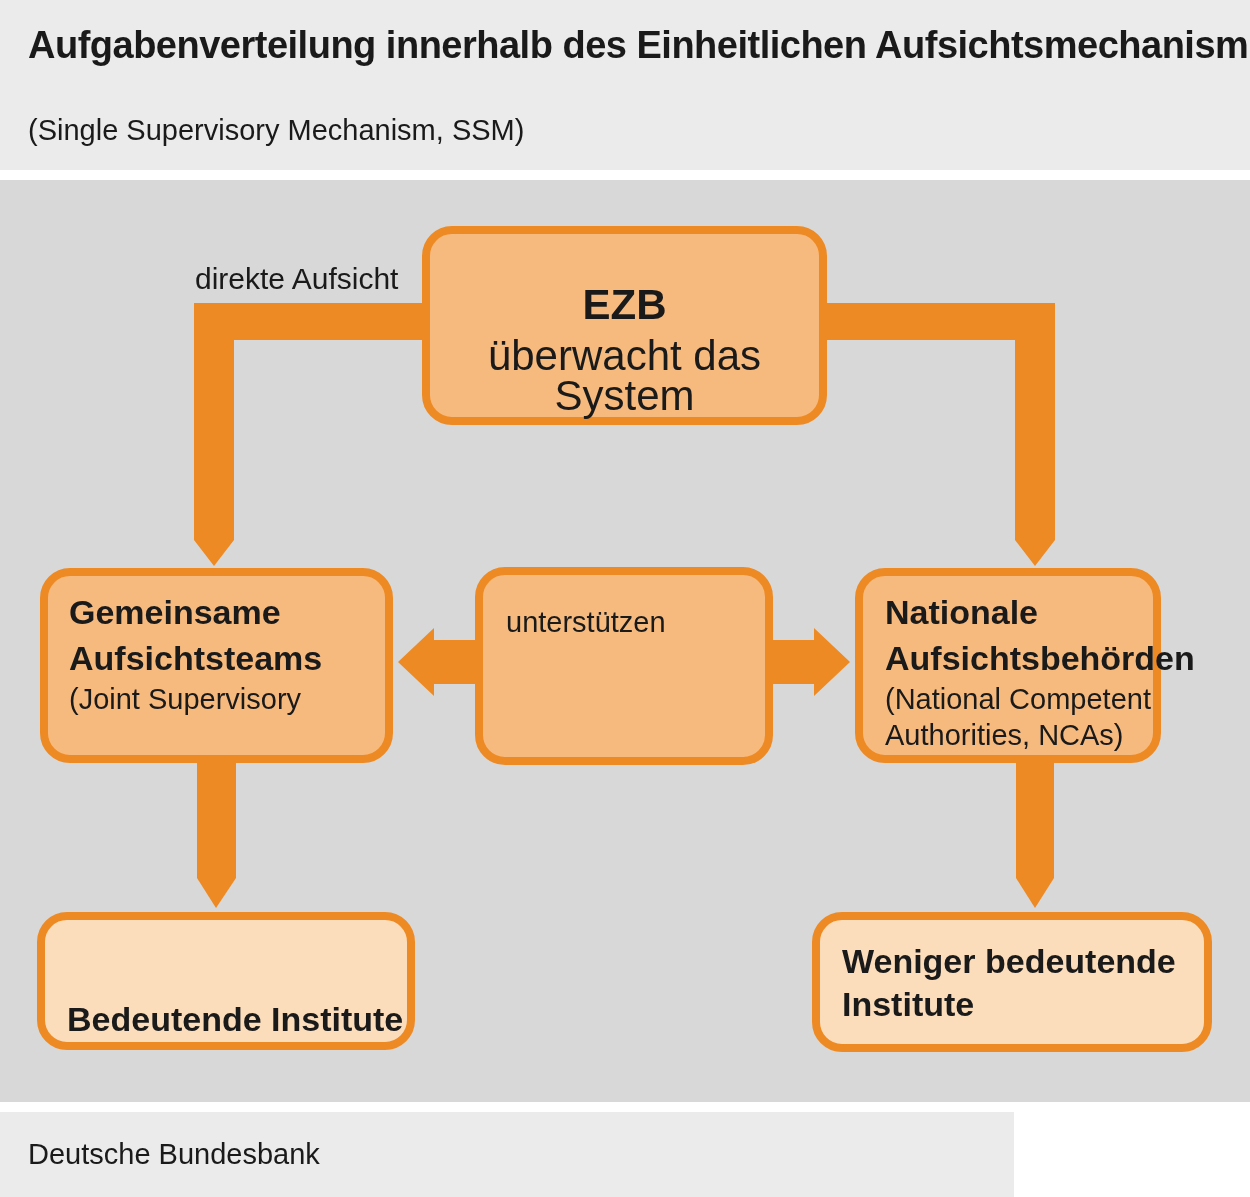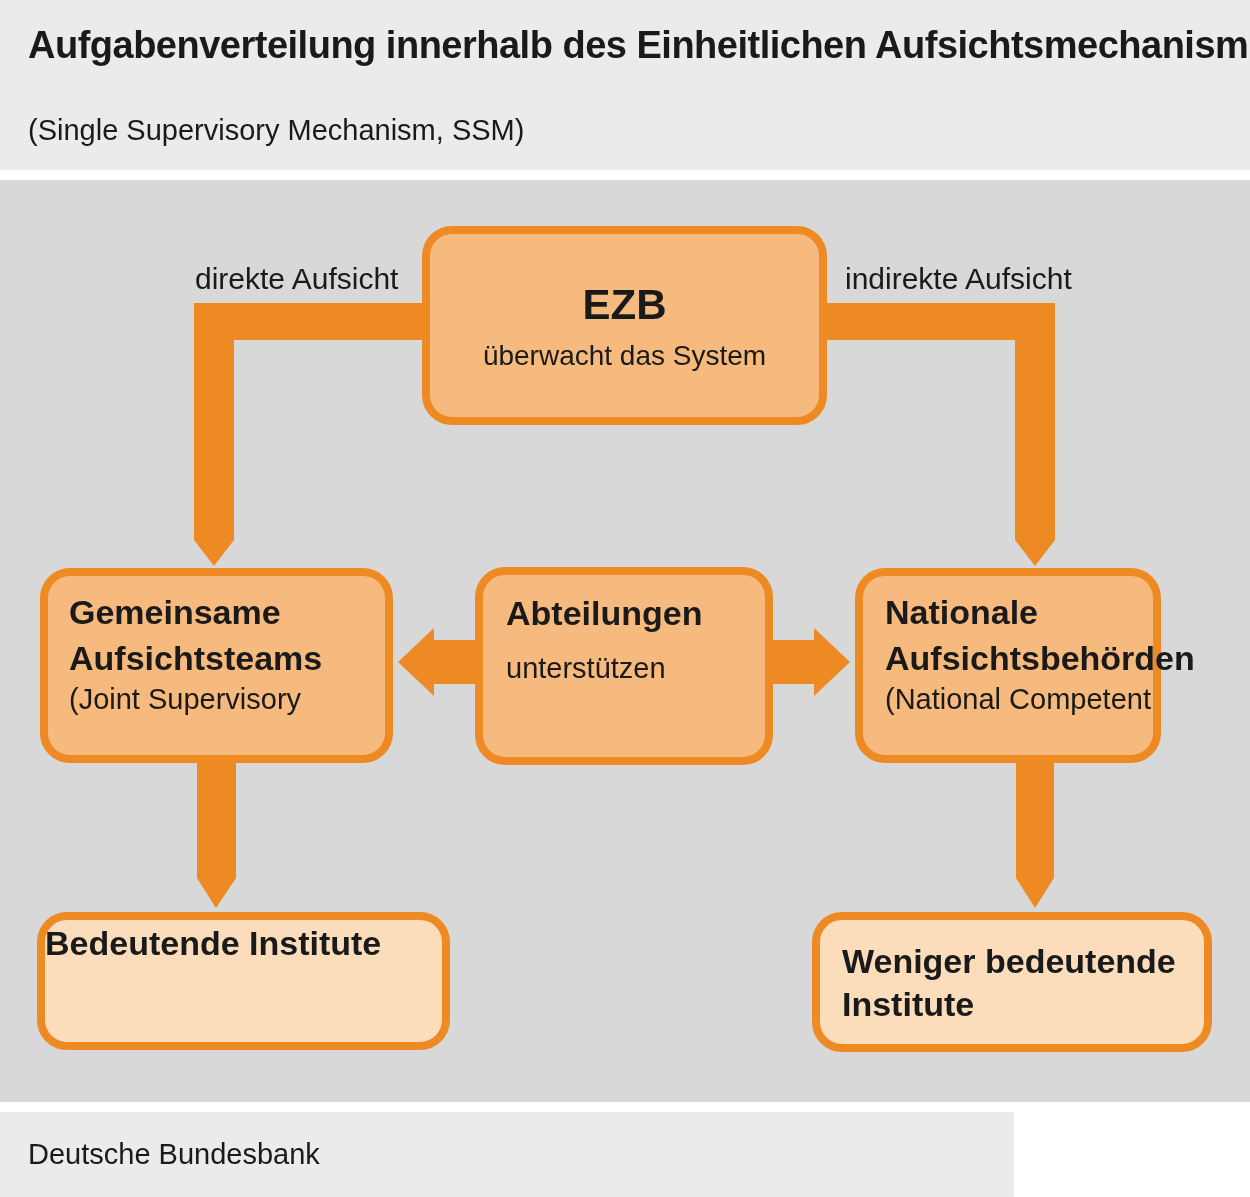--- a/index.html
+++ b/index.html
@@ -40,26 +40,26 @@
   .edge-label.right{left:845px;}
   .box{
     position:absolute;border:8px solid var(--accent);border-radius:30px;
     background:var(--node-fill);
   }
   .box.pale{background:var(--node-fill-pale);}
   .box .bold-line{font-weight:bold;font-size:34px;line-height:46px;white-space:nowrap;}
   .box .sub-line{font-weight:normal;font-size:29px;line-height:36px;white-space:nowrap;}
   .box-ezb{left:422px;top:46px;width:405px;height:199px;text-align:center;padding-top:48px;}
   .box-ezb .ezb-title{font-weight:bold;font-size:42px;line-height:46px;}
-  .box-ezb .ezb-sub{font-weight:normal;font-size:28px;line-height:40px;margin-top:8px;}
+  .box-ezb .ezb-sub{font-weight:normal;font-size:42px;line-height:40px;margin-top:8px;}
   .box-jst{left:40px;top:388px;width:353px;height:195px;padding:13px 8px 0 21px;}
   .box-hor{left:475px;top:387px;width:298px;height:198px;padding:15px 8px 0 23px;}
   .box-hor .sub-line{margin-top:14px;}
   .box-nca{left:855px;top:388px;width:306px;height:195px;padding:13px 8px 0 22px;}
-  .box-sig{left:37px;top:732px;width:413px;height:138px;display:flex;align-items:flex-start;}
+  .box-sig{left:37px;top:732px;width:378px;height:138px;display:flex;align-items:flex-end;padding-left:22px;}
   .box-less{left:812px;top:732px;width:400px;height:140px;padding:20px 8px 0 22px;}
   .box-less .bold-line{line-height:43px;}
   .footer{
     position:absolute;left:0;top:1112px;width:1014px;height:85px;
     background:var(--panel-bg);
   }
   .footer-text{
     position:absolute;left:28px;top:26px;font-size:29px;font-weight:normal;
   }
 </style>
@@ -76,42 +76,41 @@
   <svg class="arrow-layer" viewBox="0 0 1250 922">
     <polygon class="arrow" points="430,123 194,123 194,360 214,386 234,360 234,160 430,160"></polygon>
     <polygon class="arrow" points="820,123 1055,123 1055,360 1035,386 1015,360 1015,160 820,160"></polygon>
     <polygon class="arrow" points="482,460 434,460 434,448 398,482 434,516 434,504 482,504"></polygon>
     <polygon class="arrow" points="766,460 814,460 814,448 850,482 814,516 814,504 766,504"></polygon>
     <polygon class="arrow" points="197,576 236,576 236,698 216,728 197,698"></polygon>
     <polygon class="arrow" points="1016,576 1054,576 1054,698 1035,728 1016,698"></polygon>
   </svg>
 
   <div class="edge-label left">direkte Aufsicht</div>
-  <div class="edge-label right">indirekte Aufsicht</div>
 
   <div class="box box-ezb">
     <div class="ezb-title">EZB</div>
     <div class="ezb-sub">überwacht das System</div>
   </div>
 
   <div class="box box-jst">
     <div class="bold-line">Gemeinsame</div>
     <div class="bold-line">Aufsichtsteams</div>
     <div class="sub-line">(Joint Supervisory</div>
   </div>
 
   <div class="box box-hor">
-    <div class="bold-line">Abteilungen</div>
     <div class="sub-line">unterstützen</div>
   </div>
 
   <div class="box box-nca">
     <div class="bold-line">Nationale</div>
     <div class="bold-line">Aufsichtsbehörden</div>
     <div class="sub-line">(National Competent</div>
+    <div class="sub-line">Authorities, NCAs)</div>
   </div>
 
   <div class="box pale box-sig">
     <div class="bold-line">Bedeutende Institute</div>
   </div>
 
   <div class="box pale box-less">
     <div class="bold-line">Weniger bedeutende</div>
     <div class="bold-line">Institute</div>
   </div>

